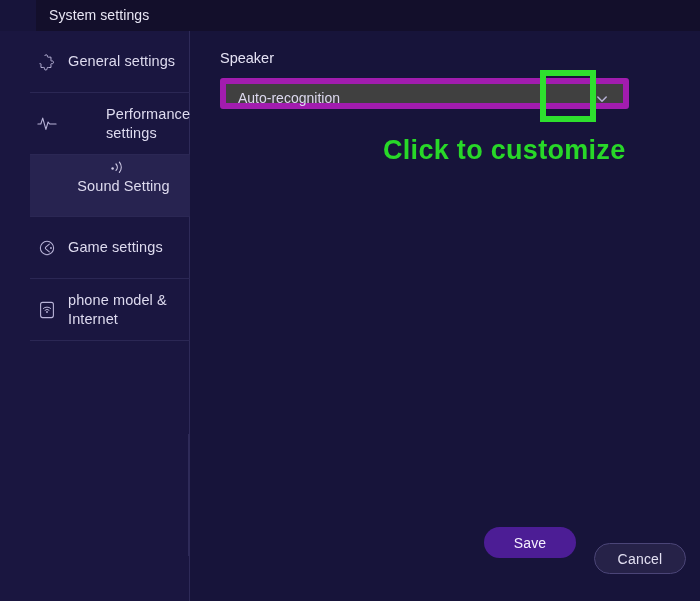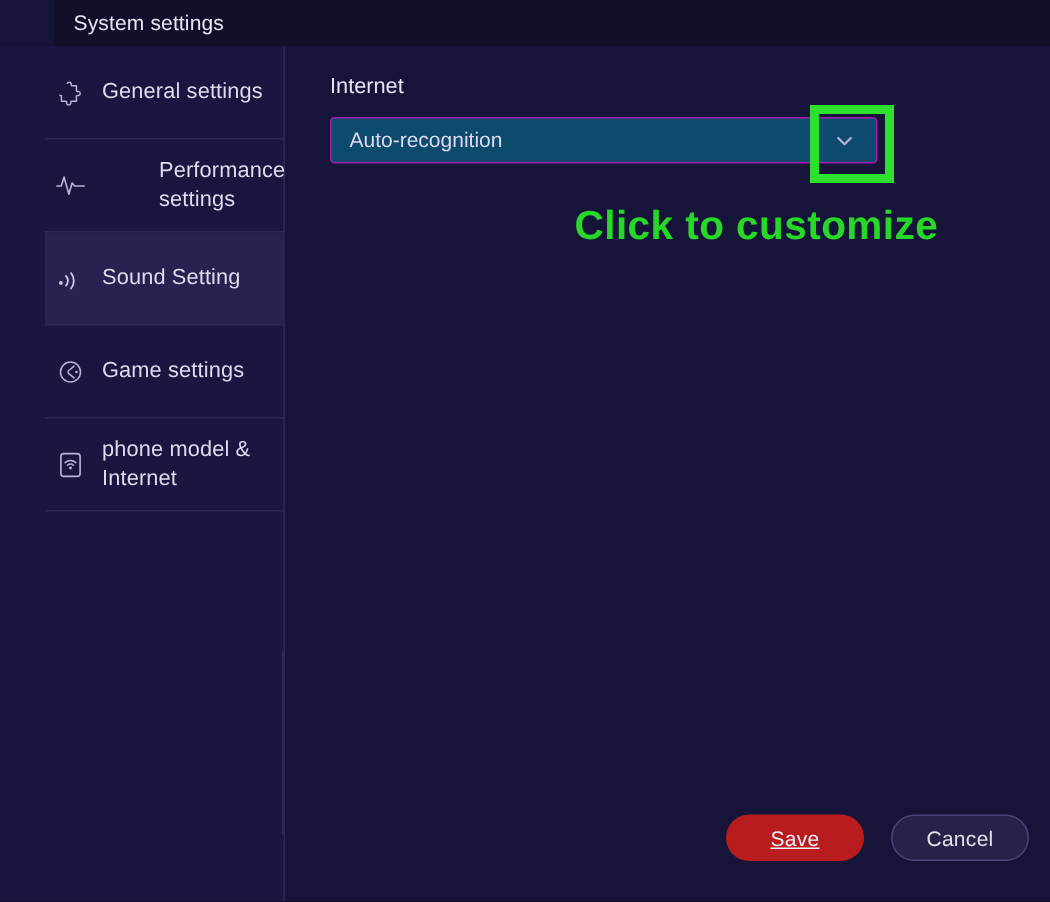--- a/index.html
+++ b/index.html
@@ -78,20 +78,21 @@
     border-bottom: 1px solid #2b2754;
     cursor: pointer;
     background: transparent;
     margin-left: 30px;
   }
   .side-item.h1 { height: 62px; }
   .side-item.h2 { height: 62px; gap: 38px; }
   .side-item.tall { height: 62px; }
   .side-item.selected {
     background: #272350;
+    flex-direction: column;
   }
   .side-icon {
     width: 22px;
     min-width: 22px;
     height: 22px;
     margin-right: 10px;
     display: flex;
     align-items: center;
     justify-content: center;
     color: #b9b4d8;
@@ -125,26 +126,26 @@
     position: absolute;
     left: 30px;
     top: 19px;
     font-size: 14.5px;
     color: #e6e3f5;
   }
   .select {
     position: absolute;
     left: 30px;
     top: 47px;
-    width: 365px;
+    width: 409px;
     height: 31px;
     box-sizing: border-box;
-    border: 1px solid #a21caf;
+    border: 6px solid #a21caf;
     border-radius: 3px;
-    background: #0c4a6e;
+    background: #404040;
     cursor: pointer;
   }
   .select-value {
     position: absolute;
     left: 12px;
     top: 6px;
     font-size: 14px;
     color: #ddd9ef;
   }
   .select-arrow {
@@ -191,26 +192,25 @@
     box-sizing: border-box;
     display: flex;
     align-items: center;
     justify-content: center;
     font-size: 14px;
     cursor: pointer;
     letter-spacing: .2px;
   }
   .btn-save {
     left: 294px;
-    top: 512px;
+    top: 496px;
     width: 92px;
-    background: #b91c1c;
+    background: #4c1d95;
     color: #f5efff;
     border: none;
-    text-decoration: underline;
   }
   .btn-cancel {
     left: 404px;
     top: 512px;
     width: 92px;
     background: #262248;
     color: #e3e0f2;
     border: 1px solid #4b4577;
   }
 </style>
@@ -283,21 +283,21 @@
         </span>
         <span class="side-label">phone model &amp; Internet</span>
       </div>
 
     </div>
     <div class="sidebar-tail"></div>
   </div>
 
   <div class="main">
 
-    <div class="field-label">Internet</div>
+    <div class="field-label">Speaker</div>
 
     <div class="select">
       <span class="select-value">Auto-recognition</span>
       <span class="select-arrow">
         <svg width="16" height="16" viewBox="0 0 16 16">
           <path d="M3.8 6 8 10.2 12.2 6" fill="none" stroke="#b7b2d6" stroke-width="1.5" stroke-linecap="round" stroke-linejoin="round"></path>
         </svg>
       </span>
     </div>
 

